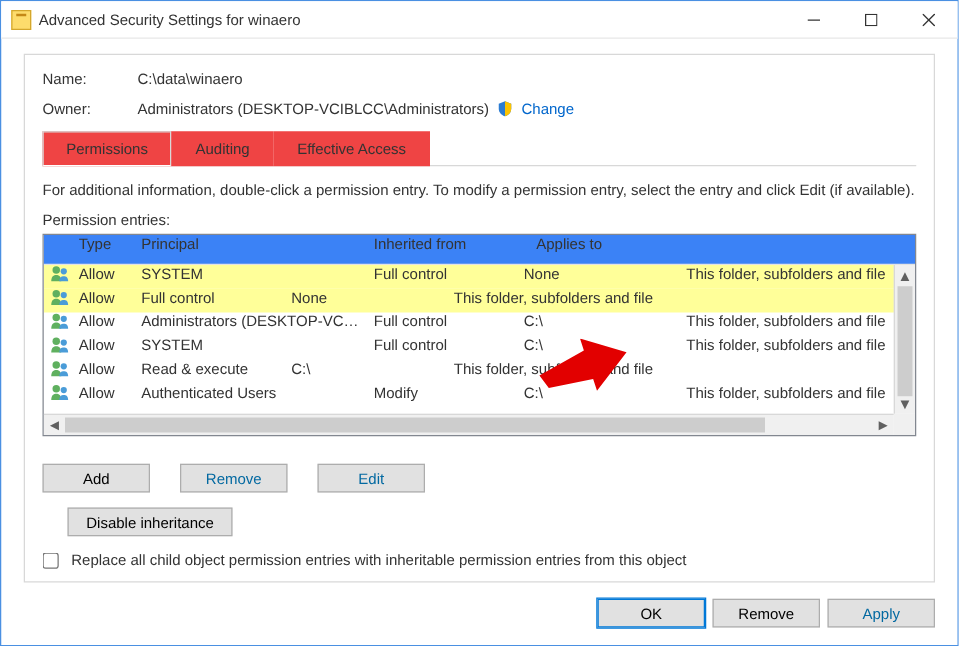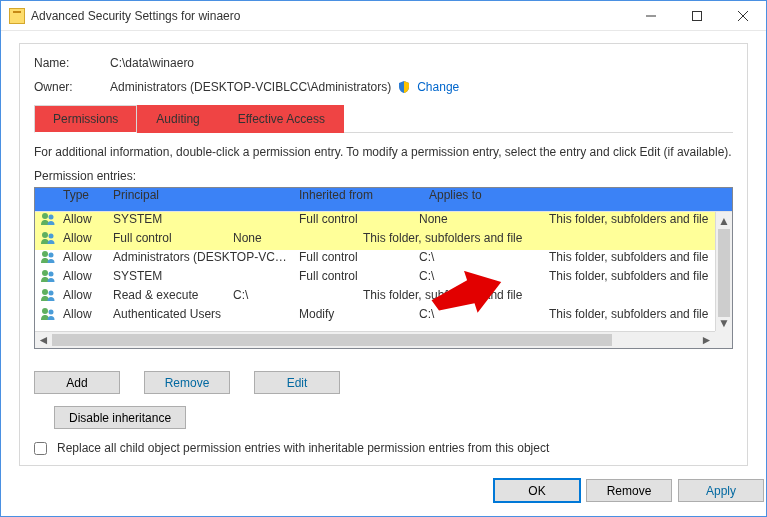--- a/index.html
+++ b/index.html
@@ -60,21 +60,21 @@
 
 .btn-row { display: flex; gap: 24px; margin-top: 22px; }
 .btn { min-width: 86px; height: 23px; border: 1px solid #adadad; background: #e1e1e1; font-family: inherit; font-size: 12px; padding: 0 14px; cursor: default; }
 .btn:disabled { color: #0369a1; }
 .btn.primary { border: 1px solid #0078d7; outline: 1px solid #0078d7; }
 
 .disable-row { margin-top: 12px; margin-left: 20px; }
 .check-row { display: flex; align-items: center; gap: 10px; margin-top: 12px; }
 .check-row input { width: 13px; height: 13px; }
 
-.footer-btns { position: absolute; right: 2px; bottom: 14px; display: flex; gap: 6px; margin-top: 15px; }
+.footer-btns { position: absolute; right: 18px; bottom: 14px; display: flex; gap: 6px; margin-top: 15px; }
 
 .users-icon { width: 16px; height: 14px; }
 </style>
 </head>
 <body>
 
 <div class="window">
   <div class="titlebar">
     <div class="titlebar-icon"></div>
     <div class="titlebar-title">Advanced Security Settings for winaero</div>

